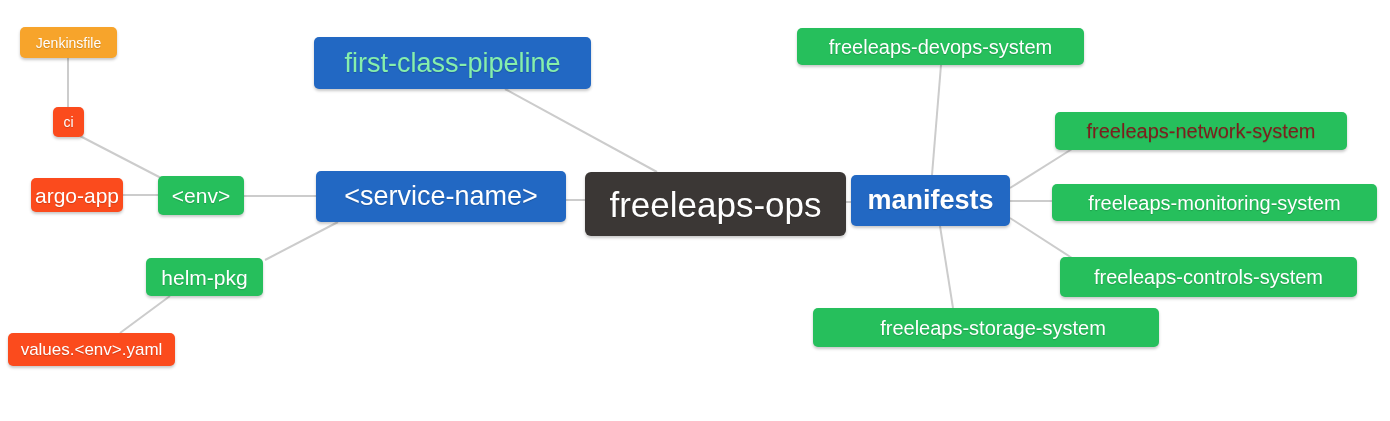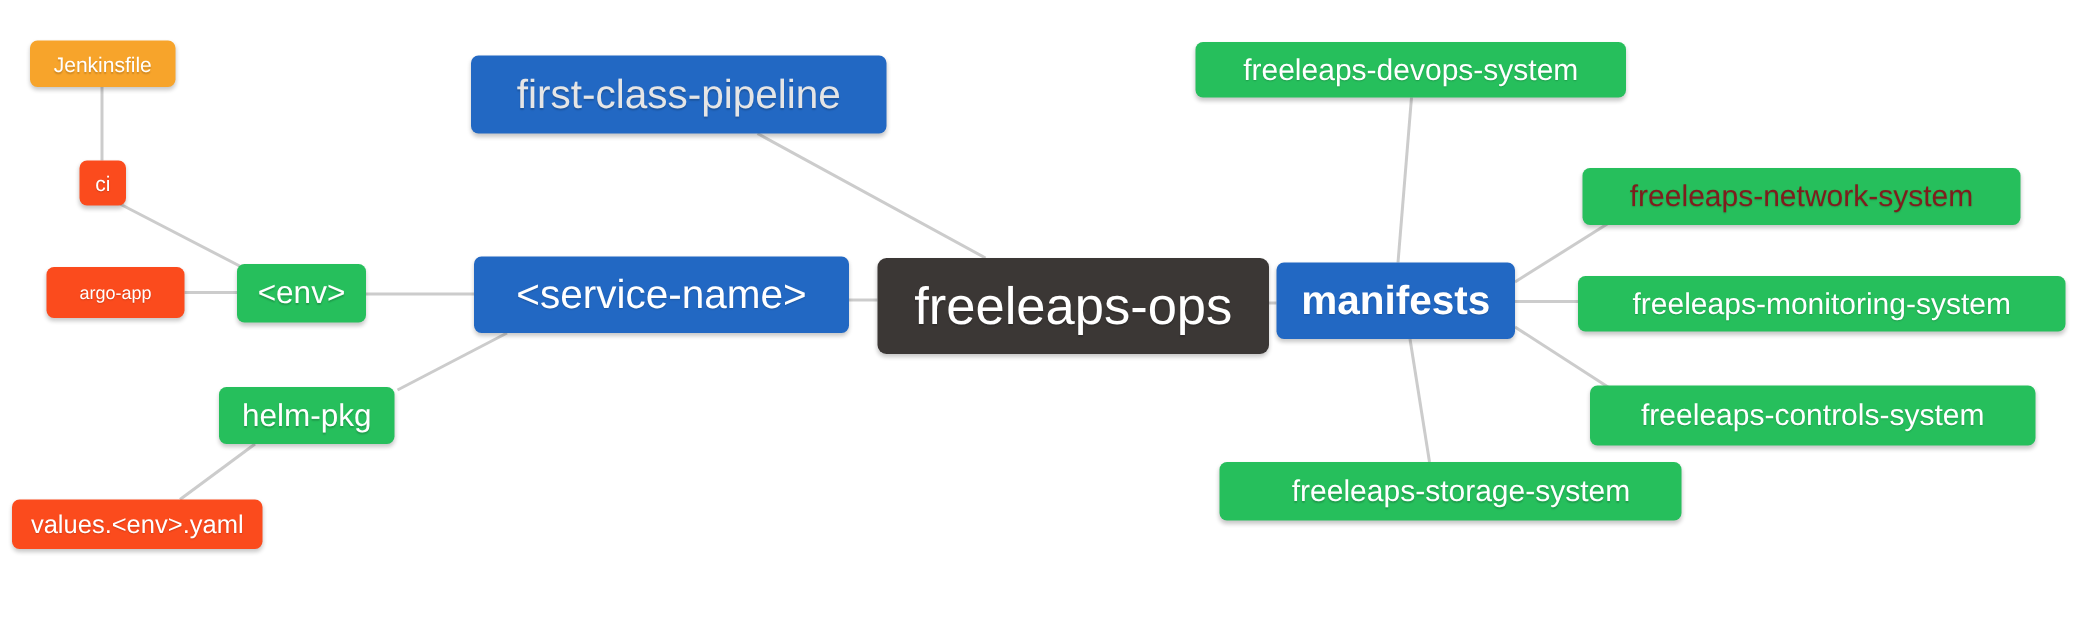--- a/index.html
+++ b/index.html
@@ -67,33 +67,33 @@
       <line x1="1010" y1="218" x2="1072" y2="258" stroke="#cccccc"></line>
       <line x1="940" y1="226" x2="953" y2="308" stroke="#cccccc"></line>
     </svg>
   <div id="nodes-layer">
       <div class="node" style="left: 20px; top: 27px; width: 97px; height: 31px; font-size: 14px; background: rgb(247, 164, 43); color: rgb(255, 255, 255);">
         <span>Jenkinsfile</span>
       </div>
       <div class="node" style="left: 53px; top: 107px; width: 31px; height: 30px; font-size: 14px; background: rgb(251, 75, 29); color: rgb(255, 255, 255);">
         <span>ci</span>
       </div>
-      <div class="node" style="left: 31px; top: 178px; width: 92px; height: 34px; font-size: 12px; background: rgb(251, 75, 29); color: rgb(255, 255, 255);">
+      <div class="node" style="left: 31px; top: 178px; width: 92px; height: 34px; font-size: 21px; background: rgb(251, 75, 29); color: rgb(255, 255, 255);">
         <span>argo-app</span>
       </div>
       <div class="node" style="left: 158px; top: 176px; width: 86px; height: 39px; font-size: 21px; background: rgb(38, 191, 92); color: rgb(255, 255, 255);">
         <span>&lt;env&gt;</span>
       </div>
       <div class="node" style="left: 146px; top: 258px; width: 117px; height: 38px; font-size: 21px; background: rgb(38, 191, 92); color: rgb(255, 255, 255);">
         <span>helm-pkg</span>
       </div>
       <div class="node" style="left: 8px; top: 333px; width: 167px; height: 33px; font-size: 17px; background: rgb(251, 75, 29); color: rgb(255, 255, 255);">
         <span>values.&lt;env&gt;.yaml</span>
       </div>
-      <div class="node" style="left: 314px; top: 37px; width: 277px; height: 52px; font-size: 27px; background: rgb(34, 104, 195); color: #e5e5e5;">
+      <div class="node" style="left: 314px; top: 37px; width: 277px; height: 52px; font-size: 27px; background: rgb(34, 104, 195); color: #86efac;">
         <span>first-class-pipeline</span>
       </div>
       <div class="node" style="left: 316px; top: 171px; width: 250px; height: 51px; font-size: 27px; background: rgb(34, 104, 195); color: rgb(255, 255, 255); justify-content: center;">
         <span>&lt;service-name&gt;</span>
       </div>
       <div class="node root" style="left: 585px; top: 172px; width: 261px; height: 64px; font-size: 35px; background: rgb(59, 55, 53); color: rgb(255, 255, 255);">
         <span>freeleaps-ops</span>
       </div>
       <div class="node" style="left: 851px; top: 175px; width: 159px; height: 51px; font-size: 27px; background: rgb(34, 104, 195); color: rgb(255, 255, 255); font-weight: bold;">
         <span>manifests</span>
@@ -103,17 +103,17 @@
       </div>
       <div class="node" style="left: 1055px; top: 112px; width: 292px; height: 38px; font-size: 20px; background: rgb(38, 191, 92); color: #7f1d1d;">
         <span>freeleaps-network-system</span>
       </div>
       <div class="node" style="left: 1052px; top: 184px; width: 325px; height: 37px; font-size: 20px; background: rgb(38, 191, 92); color: rgb(255, 255, 255);">
         <span>freeleaps-monitoring-system</span>
       </div>
       <div class="node" style="left: 1060px; top: 257px; width: 297px; height: 40px; font-size: 20px; background: rgb(38, 191, 92); color: rgb(255, 255, 255);">
         <span>freeleaps-controls-system</span>
       </div>
-      <div class="node" style="left: 813px; top: 308px; width: 308px; height: 39px; font-size: 20px; background: rgb(38, 191, 92); color: rgb(255, 255, 255); padding-left: 14px;">
+      <div class="node" style="left: 813px; top: 308px; width: 346px; height: 39px; font-size: 20px; background: rgb(38, 191, 92); color: rgb(255, 255, 255); padding-left: 14px;">
         <span>freeleaps-storage-system</span>
       </div>
     </div>
 </div>
 
 </body></html>

